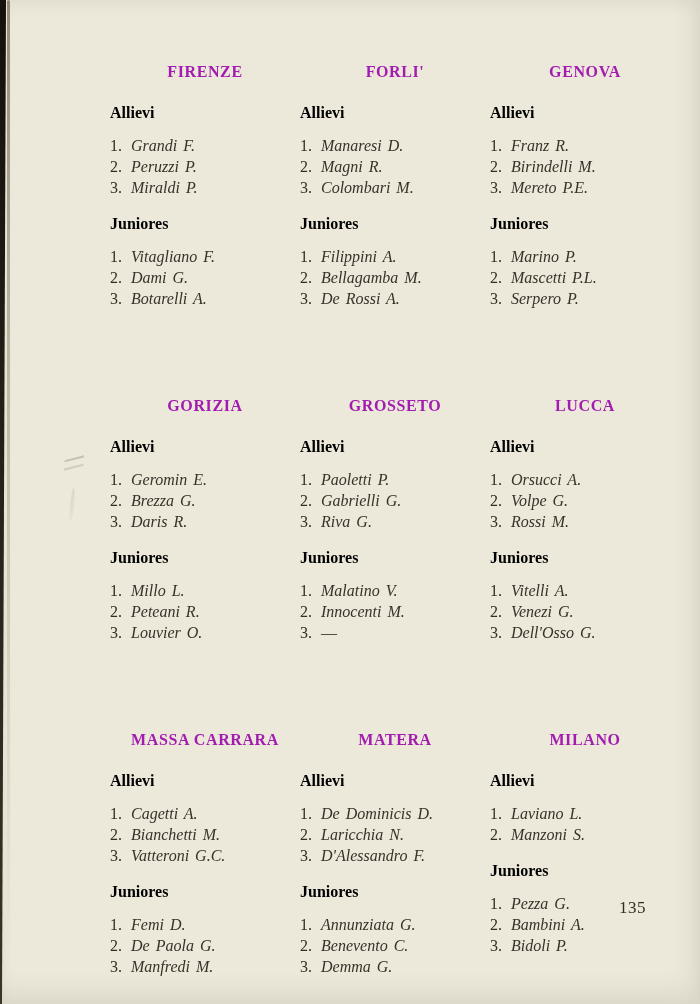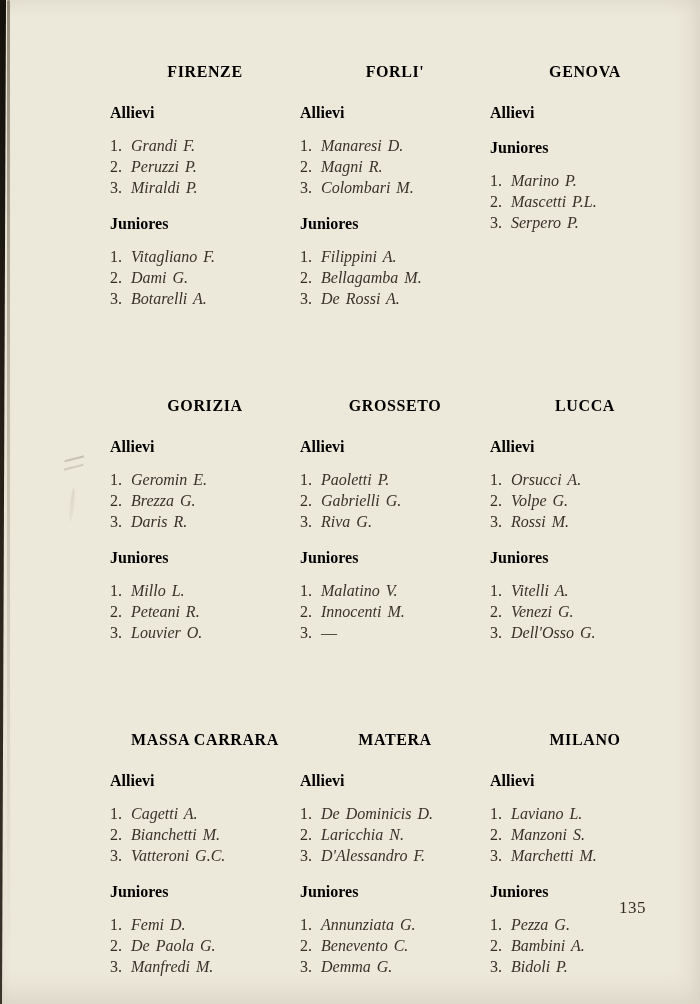--- a/index.html
+++ b/index.html
@@ -46,21 +46,21 @@
 
   .grid {
     position:absolute; left:110px; top:63px;
     display:grid;
     grid-template-columns:190px 190px 190px;
     row-gap:88px;
   }
   .section { width:190px; }
   .city {
     font-size:16px; font-weight:bold; text-align:center;
-    letter-spacing:0.6px; color:#000000; line-height:18px;
+    letter-spacing:0.6px; color:#a21caf; line-height:18px;
     margin-bottom:23px; white-space:nowrap;
   }
   .cat {
     font-size:16px; font-weight:bold; color:#000000; line-height:18px;
   }
   .cat.jun { margin-top:17px; }
   .entries { margin-top:13px; }
   .entry {
     font-size:16px; line-height:21px; white-space:nowrap;
     color:#38322a; font-style:italic; word-spacing:2px;
@@ -112,20 +112,25 @@
     <div class="entries">
       <div class="entry"><span class="num">1.</span><span>Filippini A.</span></div>
       <div class="entry"><span class="num">2.</span><span>Bellagamba M.</span></div>
       <div class="entry"><span class="num">3.</span><span>De Rossi A.</span></div>
     </div>
   </section>
 
   <section class="section">
     <h2 class="city">GENOVA</h2>
     <h3 class="cat">Allievi</h3>
+    <div class="entries">
+      <div class="entry"><span class="num">1.</span><span>Franz R.</span></div>
+      <div class="entry"><span class="num">2.</span><span>Birindelli M.</span></div>
+      <div class="entry"><span class="num">3.</span><span>Mereto P.E.</span></div>
+    </div>
     <h3 class="cat jun">Juniores</h3>
     <div class="entries">
       <div class="entry"><span class="num">1.</span><span>Marino P.</span></div>
       <div class="entry"><span class="num">2.</span><span>Mascetti P.L.</span></div>
       <div class="entry"><span class="num">3.</span><span>Serpero P.</span></div>
     </div>
   </section>
 
   <section class="section">
     <h2 class="city">GORIZIA</h2>
@@ -206,21 +211,20 @@
       <div class="entry"><span class="num">3.</span><span>Demma G.</span></div>
     </div>
   </section>
 
   <section class="section">
     <h2 class="city">MILANO</h2>
     <h3 class="cat">Allievi</h3>
     <div class="entries">
       <div class="entry"><span class="num">1.</span><span>Laviano L.</span></div>
       <div class="entry"><span class="num">2.</span><span>Manzoni S.</span></div>
-      <div class="entry"><span class="num">3.</span><span>Marchetti M.</span></div>
     </div>
     <h3 class="cat jun">Juniores</h3>
     <div class="entries">
       <div class="entry"><span class="num">1.</span><span>Pezza G.</span></div>
       <div class="entry"><span class="num">2.</span><span>Bambini A.</span></div>
       <div class="entry"><span class="num">3.</span><span>Bidoli P.</span></div>
     </div>
   </section>
 
 </main>

